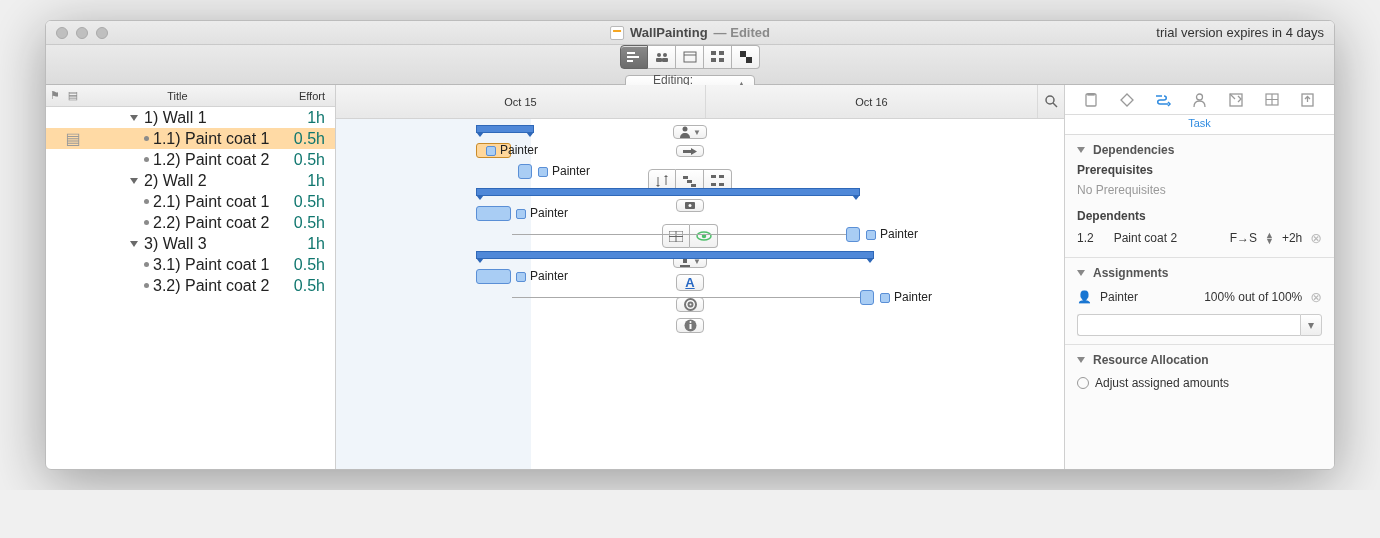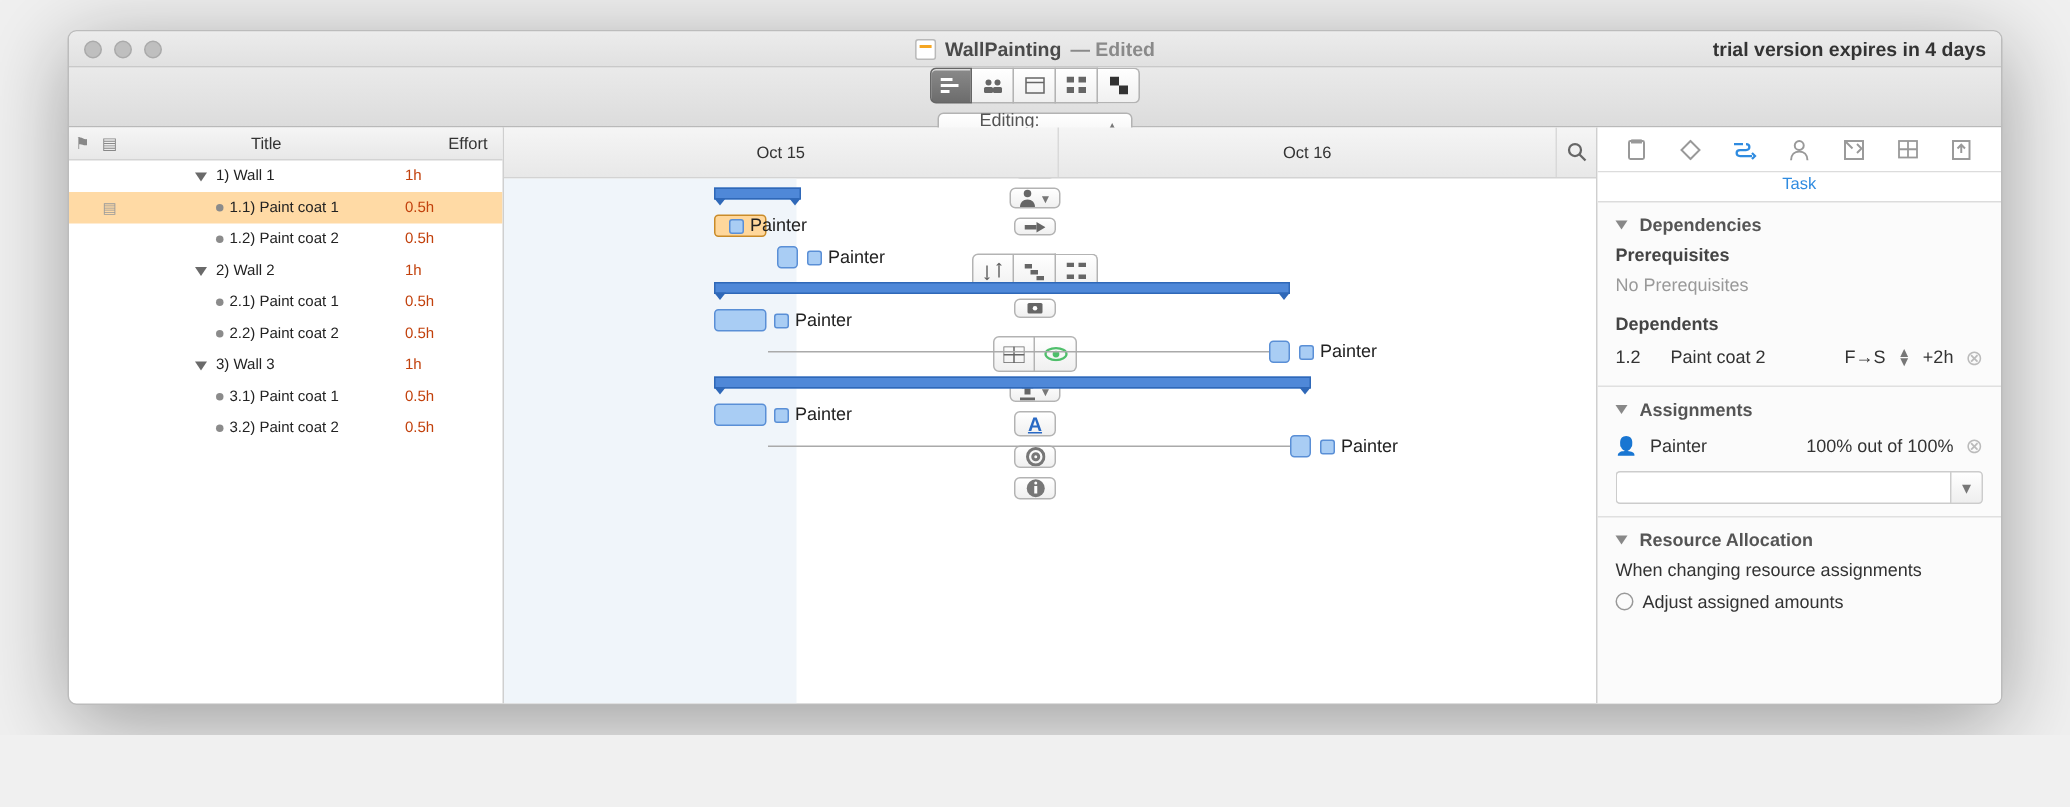--- a/index.html
+++ b/index.html
@@ -5,45 +5,45 @@
 * { box-sizing: border-box; margin: 0; padding: 0; font-family: -apple-system, "Helvetica Neue", Arial, sans-serif; }
 body { background: #f0f0f0; display:flex; align-items:flex-start; justify-content:center; }
 .shadow-wrap { filter: drop-shadow(0 12px 28px rgba(0,0,0,.35)); margin: 20px; }
 .window { width: 1290px; height: 450px; background:#fff; border-radius:6px; overflow:hidden; border:1px solid #bcbcbc; display:flex; flex-direction:column; }
 .titlebar { height:24px; background:linear-gradient(#ececec,#e1e1e1); display:flex; align-items:center; position:relative; font-size:13px; color:#4a4a4a; border-bottom:1px solid #c9c9c9;}
 .traffic { display:flex; gap:8px; margin-left:10px;}
 .tl{width:12px;height:12px;border-radius:50%;background:#bfbfbf;border:1px solid #aaa;}
 .titlecenter{position:absolute;left:50%;transform:translateX(-50%);display:flex;align-items:center;gap:6px;font-weight:bold;}
 .doc-icon{width:14px;height:14px;background:#fff;border:1px solid #b9b9b9;border-radius:2px;position:relative;}
 .doc-icon::after{content:"";position:absolute;left:2px;right:2px;top:3px;height:2px;background:#f5a623;}
-.trial{position:absolute;right:10px;font-weight:700;color:#333;}
+.trial{position:absolute;right:10px;font-weight:400;color:#333;}
 .toolbar{height:40px;background:linear-gradient(#eaeaea,#dcdcdc);border-bottom:1px solid #b9b9b9;display:flex;align-items:center;padding:0 8px;gap:6px;flex-direction:column;}
 .tbtn{height:24px;border:1px solid #b3b3b3;border-radius:4px;background:linear-gradient(#fff,#f0f0f0);display:flex;align-items:center;justify-content:center;padding:0 8px;font-size:12px;color:#555;box-shadow:0 1px 0 rgba(255,255,255,.7) inset;}
 .tbtn.dark{background:linear-gradient(#8a8a8a,#6c6c6c);color:#fff;border-color:#666;}
 .tbtn.ic{min-width:28px;padding:0;}
 .seg{display:flex;}
 .seg .tbtn{border-radius:0;}
 .seg .tbtn:first-child{border-radius:4px 0 0 4px;}
 .seg .tbtn:last-child{border-radius:0 4px 4px 0;border-left:none;}
 .seg .tbtn + .tbtn{border-left:none;}
 .spacer{flex:1;}
 .editbox{display:flex;align-items:center;gap:14px;}
 .content{flex:1;display:flex;min-height:0;}
 .outline{width:290px;border-right:1px solid #cfcfcf;display:flex;flex-direction:column;}
 .ohead{height:22px;background:linear-gradient(#f5f5f5,#e8e8e8);border-bottom:1px solid #d3d3d3;display:flex;align-items:center;font-size:11px;color:#333;}
 .ohead .flag{width:18px;text-align:center;color:#888;}
 .ohead .title{flex:1;text-align:center;}
 .ohead .effort{width:62px;text-align:right;padding-right:10px;}
 .rows{flex:1;overflow:auto;}
-.row{height:21px;display:flex;align-items:center;font-size:10px;color:#222;padding-right:10px;}
+.row{height:21px;display:flex;align-items:center;font-size:16px;color:#222;padding-right:10px;}
 .row.sel{background:#ffdaa5;}
 .row.sel .cell-title{font-weight:500;}
 .row .note{width:18px;text-align:center;color:#9a9a9a;}
 .row .cell-title{flex:1;display:flex;align-items:center;gap:4px;}
-.row .eff{width:55px;color:#c2410c;}
+.row .eff{width:55px;text-align:right;color:#0f766e;}
 .tri{display:inline-block;width:0;height:0;border-left:4px solid transparent;border-right:4px solid transparent;border-top:6px solid #6a6a6a;margin-right:2px;}
 .dot{width:5px;height:5px;border-radius:50%;background:#8b8b8b;display:inline-block;}
 .indent1{padding-left:48px;}
 .indent2{padding-left:62px;}
 
 .gantt{flex:1;display:flex;flex-direction:column;position:relative;min-width:0;}
 .ghead{height:34px;background:linear-gradient(#f5f5f5,#e8e8e8);border-bottom:1px solid #d3d3d3;display:flex;font-size:11px;color:#333;position:relative;}
 .ghead .col{flex:1;text-align:center;display:flex;align-items:center;justify-content:center;border-right:1px solid #d9d9d9;}
 .ghead .mag{width:26px;display:flex;align-items:center;justify-content:center;color:#666;}
 .gbody{flex:1;position:relative;overflow:hidden;}
@@ -438,21 +438,20 @@
           <input type="text" style="">
           <div class="dd">▾</div>
         </div>
       </div>
 
       <div class="section" style="border-bottom:none;">
         <div class="sechead">
               <span class="tri"></span>
               <span>Resource Allocation</span>
             </div>
-        <div style="padding-bottom:4px;">When changing resource assignments</div>
         <div id="alloc-opts">
               <div class="radio">
                 <span class="r"></span>
                 <span>Adjust assigned amounts</span>
               </div>
             </div>
       </div>
     </div>
   </div>
 

